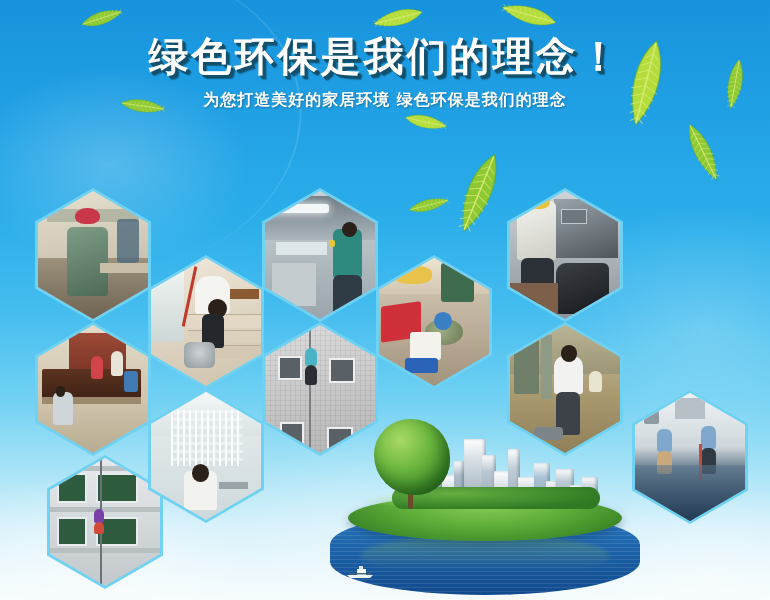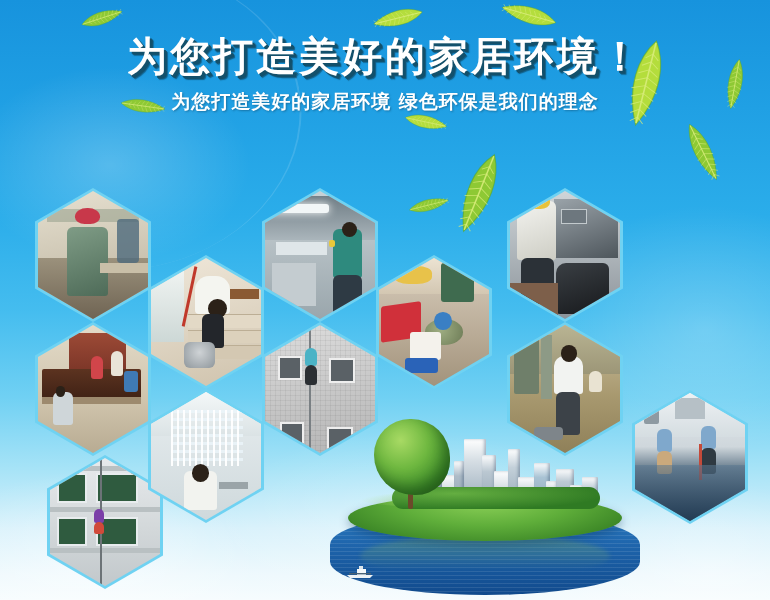--- a/index.html
+++ b/index.html
@@ -45,21 +45,21 @@
     color:#ffffff;letter-spacing:3px;
     font-family:"DejaVu Sans","Liberation Sans",sans-serif;
     text-shadow:
       3px 3px 0 #13506b,
       2px 2px 0 #13506b,
       4px 4px 1px rgba(8,48,66,.55);
     white-space:nowrap;
   }
   .subtitle{
     margin:0;padding-top:16px;
-    font-size:19px;line-height:1;font-weight:bold;
+    font-size:16px;line-height:1;font-weight:bold;
     color:#ffffff;letter-spacing:1px;
     text-shadow:1px 1px 2px rgba(10,60,90,.45);
     white-space:nowrap;
   }
 
   
   .leaf{position:absolute;z-index:35;}
   .leaf svg{display:block;overflow:visible;}
 
   
@@ -137,21 +137,21 @@
 <div class="banner">
 
   <div class="haze h1"></div>
   <div class="haze h2"></div>
   <div class="haze h3"></div>
   <div class="haze h4"></div>
   <div class="haze h5"></div>
   <div class="arc"></div>
 
   <div class="heading">
-    <h1 class="title">为您打造美好的家居环境！</h1>
+    <h1 class="title">绿色环保是我们的理念！</h1>
     <p class="subtitle">为您打造美好的家居环境 绿色环保是我们的理念</p>
   </div>
 
   <div id="leaf-layer">
       <div class="leaf" style="left: 80px; top: 8px; width: 44px; height: 20px; transform: rotate(-18deg);">
         <svg viewBox="0 0 100 40" width="44" height="20" preserveAspectRatio="none">
        <path d="M2 20 C24 6 60 2 98 20 C60 38 24 34 2 20 Z" fill="#8ec934"></path>
        <path d="M2 20 C24 6 60 2 98 20 C60 38 24 34 2 20 Z" fill="none" stroke="#5aa621" stroke-width="1.2" opacity=".55"></path>
        <path d="M4 20 L96 20" stroke="#d8ec7a" stroke-width="1.6" fill="none" opacity=".9"></path>
        <path d="M19 20 L25 14.6" stroke="#d8ec7a" stroke-width="1" fill="none" opacity=".7"></path>

